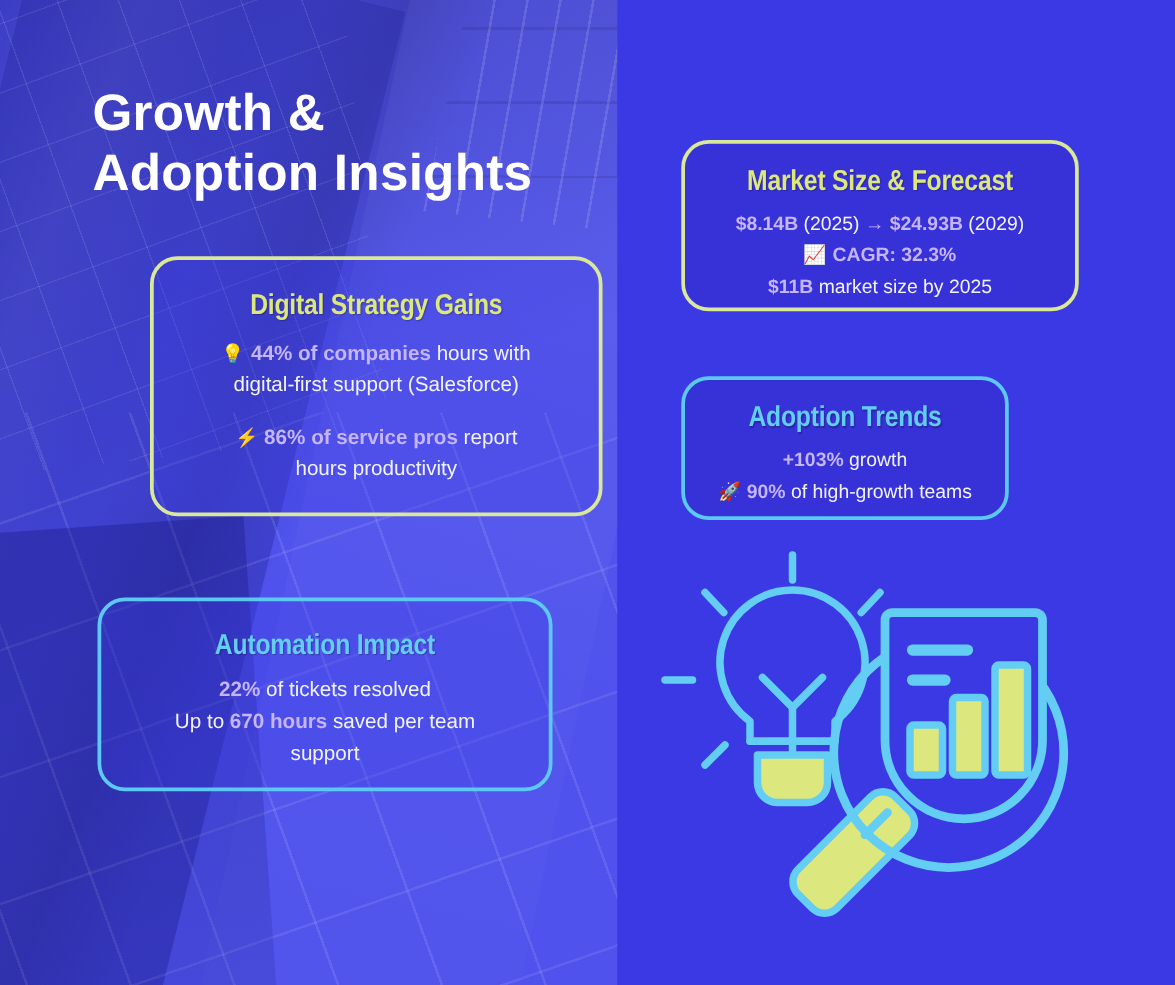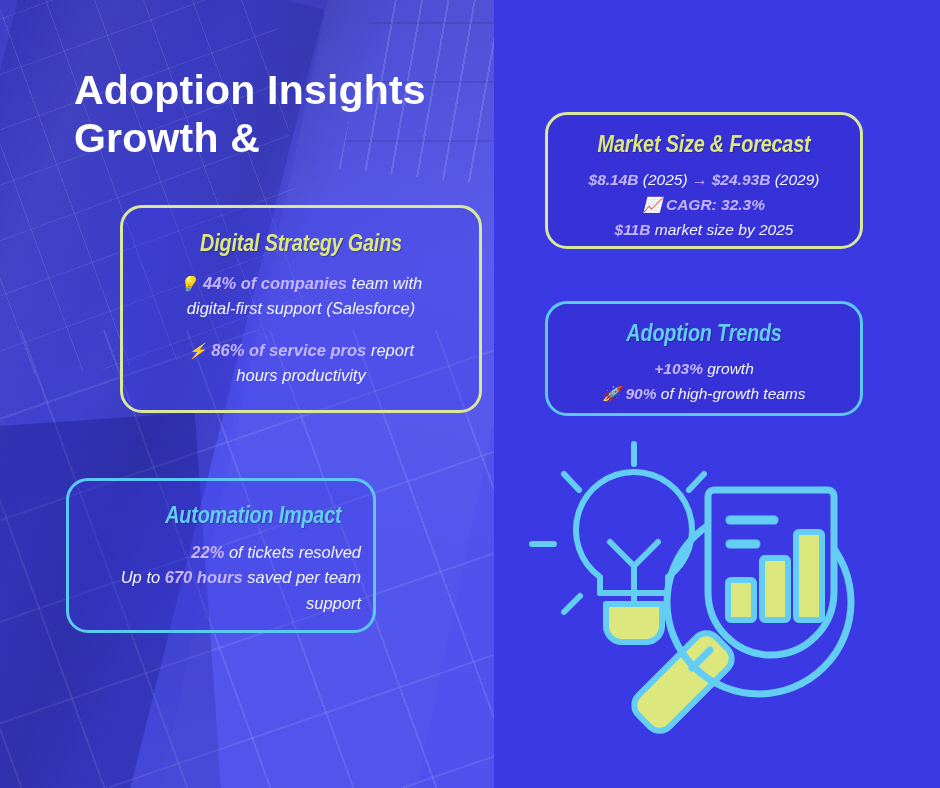--- a/index.html
+++ b/index.html
@@ -82,23 +82,22 @@
     letter-spacing:0.2px;
   }
   .title .line { display:block; white-space:nowrap; }
 
   
   .card {
     position:absolute;
     border-radius:22px;
     border:3px solid #D9E89A;
     text-align:center;
-    padding:10px 12px;
+    padding:10px 0;
     background:rgba(60,58,226,0.30);
-    font-style:italic;
   }
   .card.solid { background:#3731D8; }
   .card.cyan { border-color:#5BC9F2; }
 
   .card-title {
     font-weight:bold;
     font-size:23px;
     line-height:1.2;
     letter-spacing:-0.2px;
     transform:scaleX(0.86);
@@ -116,28 +115,28 @@
     font-weight:normal;
   }
   .card-line b { color:#c4b5fd; font-weight:bold; }
   .emoji { font-size:15px; }
 
   
   #card-digital { left:78px; top:205px; width:362px; height:208px;margin-left:42px; }
   #card-digital .card-title { margin-top:12px; margin-bottom:13px; }
   #card-digital .stat-block { margin-bottom:16px; }
 
-  #card-automation { left:66px; top:478px; width:310px; height:155px;text-align:right; }
+  #card-automation { left:78px; top:478px; width:364px; height:155px; }
   #card-automation .card-title { margin-top:11px; margin-bottom:10px; }
 
   #card-market { left:545px; top:112px; width:318px; height:137px; }
   #card-market .card-title { margin-top:6px; margin-bottom:8px; }
   #card-market .card-line { font-size:15.5px; line-height:1.62; }
 
-  #card-adoption { left:545px; top:301px; width:318px; height:115px; }
+  #card-adoption { left:545px; top:301px; width:262px; height:115px; }
   #card-adoption .card-title { margin-top:6px; margin-bottom:8px; }
   #card-adoption .card-line { font-size:15.5px; line-height:1.62; }
 
   
   #illustration { position:absolute; left:524px; top:432px; width:360px; height:312px; }
 </style>
 </head>
 <body>
 
 <div id="infographic">
@@ -148,30 +147,30 @@
     <div class="bg-beam2"></div>
     <div class="bg-grid-a"></div>
     <div class="bg-grid-b"></div>
     <div class="bg-grid-c"></div>
     <div class="bg-darkstripe"></div>
   </div>
 
   <div class="panel-right"></div>
 
   <div class="title">
+    <span class="line">Growth &amp;</span>
     <span class="line">Adoption Insights</span>
-    <span class="line">Growth &amp;</span>
   </div>
 
   <div class="card" id="card-digital">
     <div class="card-title lime">Digital Strategy Gains</div>
     <div class="stat-block">
       <div class="card-line">
         <span class="emoji">💡</span>
-        <b>44% of companies</b><span> team with</span>
+        <b>44% of companies</b><span> hours with</span>
       </div>
       <div class="card-line">digital-first support (Salesforce)</div>
     </div>
     <div>
       <div class="card-line">
         <span class="emoji">⚡</span>
         <b>86% of service pros</b><span> report</span>
       </div>
       <div class="card-line">hours productivity</div>
     </div>

